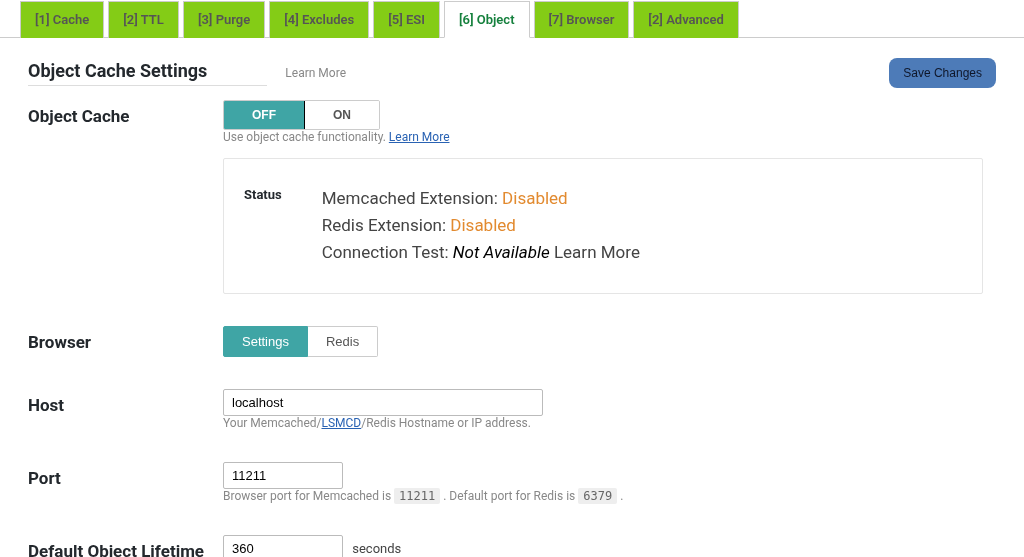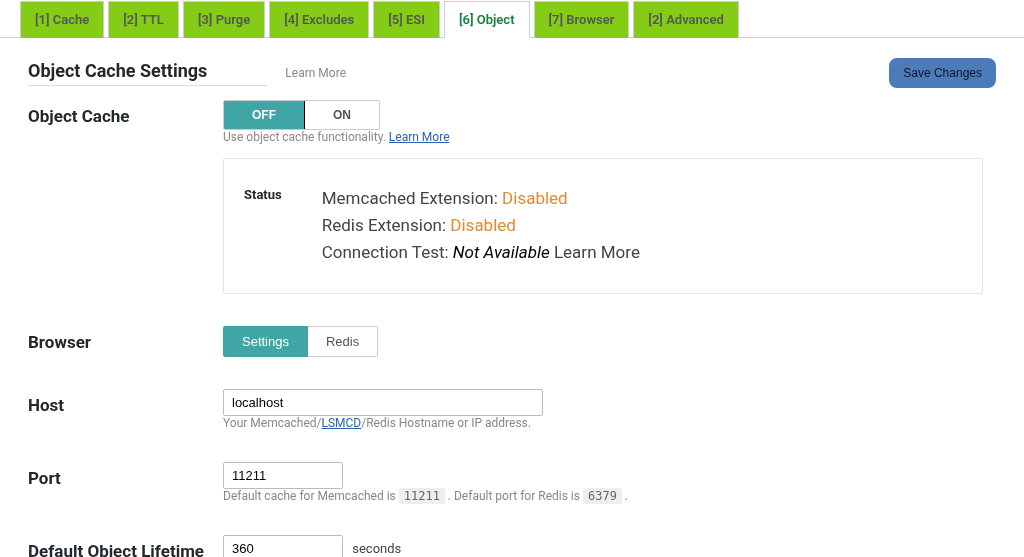--- a/index.html
+++ b/index.html
@@ -244,21 +244,21 @@
         <span>Your Memcached/</span><a class="link">LSMCD</a><span>/Redis Hostname or IP address.</span>
       </div>
     </div>
   </div>
 
   <div class="field-row">
     <div class="field-label">Port</div>
     <div class="field-control">
       <input type="text" class="text-input narrow" value="11211" style="">
       <div class="desc">
-        <span>Default cache for Memcached is </span><span class="code-chip">11211</span><span> . Default port for Redis is </span><span class="code-chip">6379</span><span> .</span>
+        <span>Browser port for Memcached is </span><span class="code-chip">11211</span><span> . Default port for Redis is </span><span class="code-chip">6379</span><span> .</span>
       </div>
     </div>
   </div>
 
   <div class="field-row">
     <div class="field-label">Default Object Lifetime</div>
     <div class="field-control">
       <input type="text" class="text-input narrow" value="360" style="">
       <span class="inline-label">seconds</span>
       

